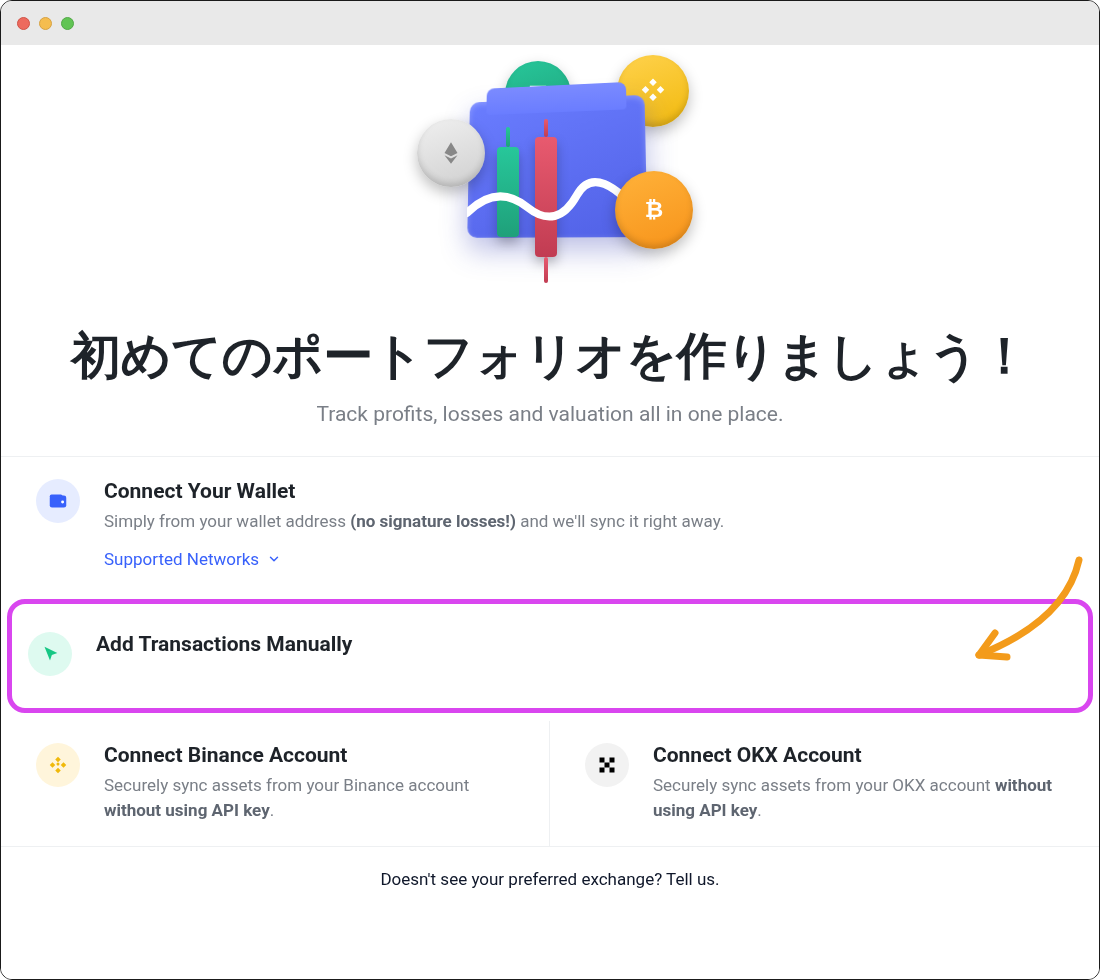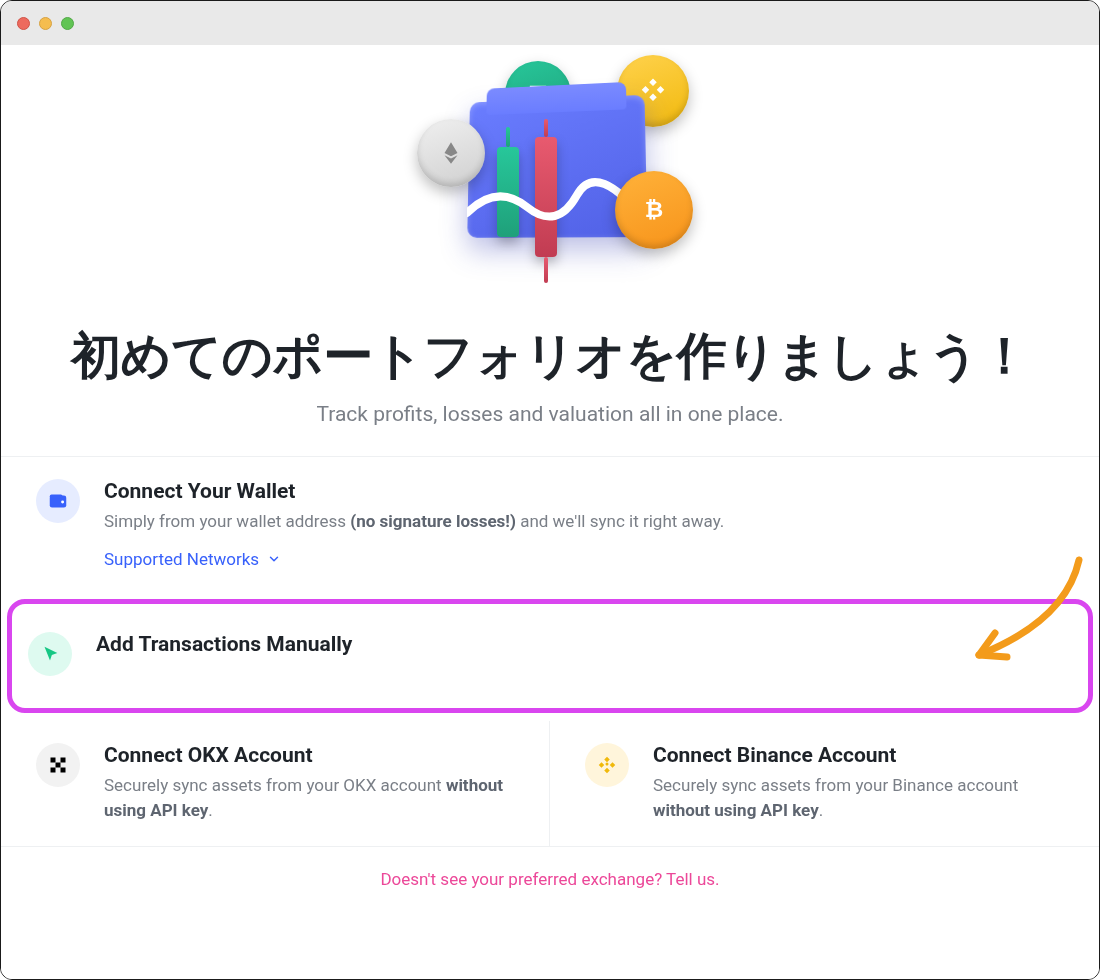--- a/index.html
+++ b/index.html
@@ -147,21 +147,21 @@
       grid-template-columns: 1fr 1fr;
     }
     .two-col .option { border-right: 1px solid #eef0f2; }
     .two-col .option:last-child { border-right: none; }
     .footer-link {
       text-align: center;
       padding: 22px 0;
       border-top: 1px solid #eef0f2;
     }
     .footer-link a {
-      color: #ec4899;
+      color: #0f172a;
       font-size: 17px;
       text-decoration: none;
       font-weight: 400;
       cursor: pointer;
     }
     .arrow-annot {
       position: absolute;
       right: 10px;
       top: 510px;
       width: 140px;
@@ -249,49 +249,49 @@
             <path d="M6 4l14 7-6 2-2 6-6-15z" fill="#16c784"></path>
           </svg>
       </div>
       <div class="opt-body">
         <div class="opt-title">Add Transactions Manually</div>
       </div>
     </div>
 
     <div class="two-col">
       <div class="option">
+        <div class="icon-badge yellow">
+          <svg width="22" height="22" viewBox="0 0 24 24">
+              <path fill="#f0b90b" d="M12 3l3 3-3 3-3-3 3-3zm-6 6l3 3-3 3-3-3 3-3zm12 0l3 3-3 3-3-3 3-3zm-6 6l3 3-3 3-3-3 3-3zm0-6l2 2-2 2-2-2 2-2z"></path>
+            </svg>
+        </div>
+        <div class="opt-body">
+          <div class="opt-title">Connect Binance Account</div>
+          <div class="opt-desc">
+            <span>Securely sync assets from your Binance account </span><strong>without using API key</strong><span>.</span>
+          </div>
+        </div>
+      </div>
+      <div class="option">
         <div class="icon-badge grey">
           <svg width="20" height="20" viewBox="0 0 24 24">
               <rect x="3" y="3" width="6" height="6" fill="#000"></rect>
               <rect x="15" y="3" width="6" height="6" fill="#000"></rect>
               <rect x="9" y="9" width="6" height="6" fill="#000"></rect>
               <rect x="3" y="15" width="6" height="6" fill="#000"></rect>
               <rect x="15" y="15" width="6" height="6" fill="#000"></rect>
             </svg>
         </div>
         <div class="opt-body">
           <div class="opt-title">Connect OKX Account</div>
           <div class="opt-desc">
             <span>Securely sync assets from your OKX account </span><strong>without using API key</strong><span>.</span>
           </div>
         </div>
       </div>
-      <div class="option">
-        <div class="icon-badge yellow">
-          <svg width="22" height="22" viewBox="0 0 24 24">
-              <path fill="#f0b90b" d="M12 3l3 3-3 3-3-3 3-3zm-6 6l3 3-3 3-3-3 3-3zm12 0l3 3-3 3-3-3 3-3zm-6 6l3 3-3 3-3-3 3-3zm0-6l2 2-2 2-2-2 2-2z"></path>
-            </svg>
-        </div>
-        <div class="opt-body">
-          <div class="opt-title">Connect Binance Account</div>
-          <div class="opt-desc">
-            <span>Securely sync assets from your Binance account </span><strong>without using API key</strong><span>.</span>
-          </div>
-        </div>
-      </div>
     </div>
 
     <div class="footer-link">
       <a>Doesn't see your preferred exchange? Tell us.</a>
     </div>
 
     <svg class="arrow-annot" viewBox="0 0 140 120">
       <path d="M130 5 C 120 50, 80 80, 30 100" stroke="#f39b1b" stroke-width="7" fill="none" stroke-linecap="round"></path>
       <path d="M30 100 L46 78 M30 100 L58 102" stroke="#f39b1b" stroke-width="7" fill="none" stroke-linecap="round"></path>
     </svg>

